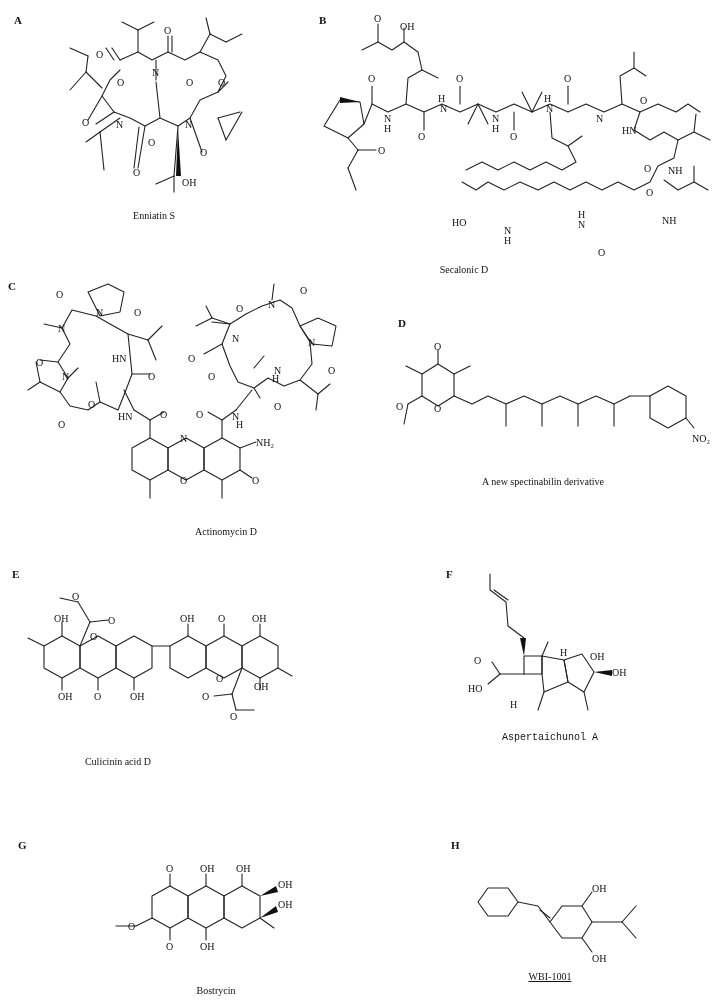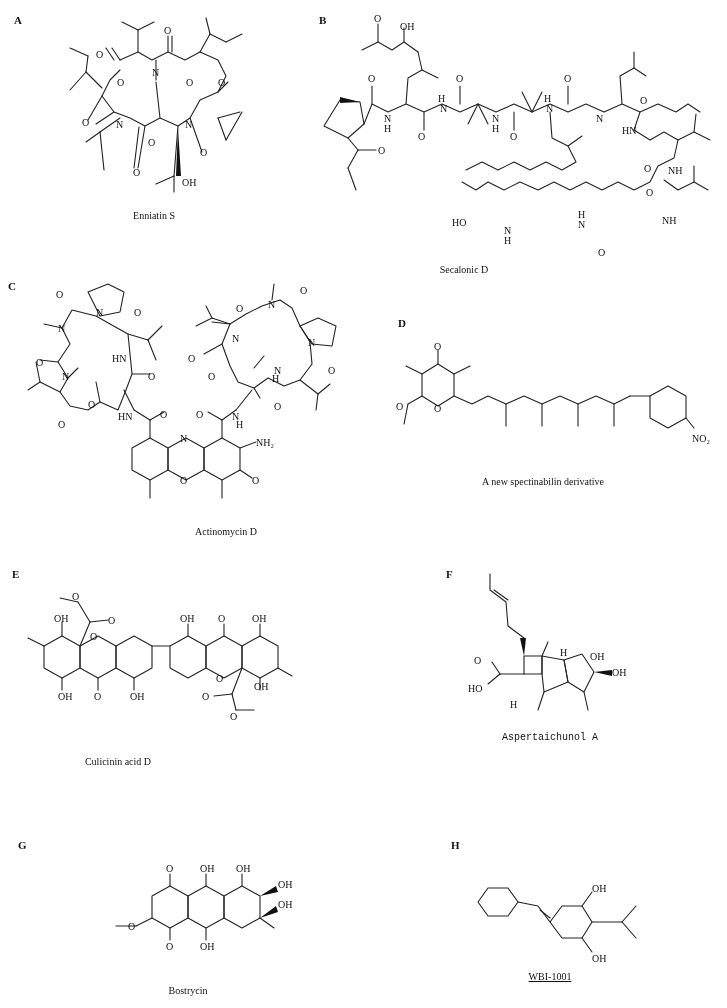--- a/index.html
+++ b/index.html
@@ -339,21 +339,21 @@
     <line x1="260" y1="98" x2="274" y2="108"></line>
     <text x="166" y="52">O</text>
       <text x="166" y="130">O</text>
       <text x="200" y="52">OH</text>
       <text x="200" y="130">OH</text>
     <text x="236" y="52">OH</text>
       <text x="278" y="68">OH</text>
       <text x="278" y="88">OH</text>
       <text x="128" y="110">O</text>
   </svg>
-  <div class="caption" style="left:188px;top:165px;">Bostrycin</div>
+  <div class="caption" style="left:216px;top:165px;">Bostrycin</div>
 </div>
 
 <div class="panel" style="left:360px;top:820px;width:367px;height:188px;">
   <div class="panel-letter" style="left:91px;top:19px;">H</div>
   <svg width="367" height="188">
     <polygon class="ring" points="118,82 128,68 148,68 158,82 148,96 128,96"></polygon>
     <polyline points="158,82 178,86 190,102"></polyline>
       <line x1="180" y1="90" x2="190" y2="98"></line>
     <polygon class="ring" points="190,102 202,86 222,86 232,102 222,118 202,118"></polygon>
     <line x1="222" y1="86" x2="232" y2="72"></line>

